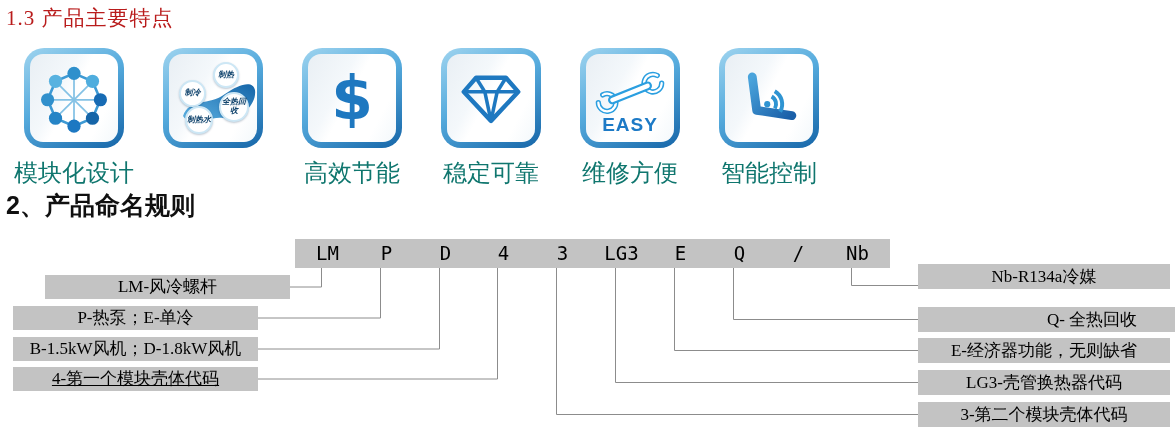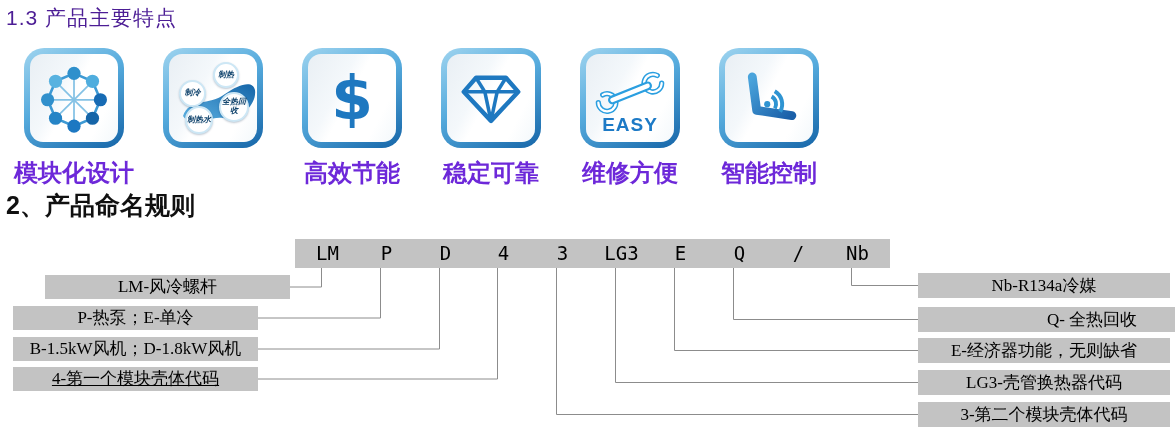--- a/index.html
+++ b/index.html
@@ -1,32 +1,32 @@
 <!DOCTYPE html>
 <html><head>
 <meta charset="utf-8">
 <style>
   html,body{margin:0;padding:0;background:#fff;}
   .page{position:relative;width:1175px;height:442px;background:#fff;overflow:hidden;
         font-family:"Liberation Sans",sans-serif;}
 
   
-  .h1{position:absolute;left:6px;top:4px;font-family:Liberation Sans, sans-serif;
-      font-size:21px;color:#4c1d95;letter-spacing:1px;}
+  .h1{position:absolute;left:6px;top:4px;font-family:Liberation Serif, serif;
+      font-size:21px;color:#b91c1c;letter-spacing:1px;}
   .h2{position:absolute;left:6px;top:189px;font-weight:bold;font-size:25px;color:#101010;}
 
   
   .features{position:absolute;left:24px;top:48px;display:flex;gap:39px;}
   .feature{width:100px;display:flex;flex-direction:column;align-items:center;}
   .card{width:100px;height:100px;border-radius:20px;box-sizing:border-box;padding:6px;
         background:linear-gradient(150deg,#9fd4ef 0%,#56abdd 45%,#1565a8 100%);}
   .card-inner{width:100%;height:100%;border-radius:13px;position:relative;overflow:hidden;
         background:linear-gradient(118deg,#e9eff4 0%,#f4f8fb 36%,#ffffff 48%,#ffffff 78%,#f3f8fb 100%);
         display:flex;align-items:center;justify-content:center;}
-  .flabel{margin-top:9px;font-weight:bold;font-size:24px;color:#6d28d9;white-space:nowrap;}
+  .flabel{margin-top:9px;font-weight:normal;font-size:24px;color:#0f766e;white-space:nowrap;}
   .dollar{font-family:"DejaVu Sans",sans-serif;font-weight:bold;font-size:60px;color:#1e78c0;line-height:1;}
   .easy{position:absolute;left:0;right:0;bottom:6px;text-align:center;font-weight:bold;
         font-size:19px;color:#1d7ac6;letter-spacing:1px;}
   .bubble{position:absolute;border-radius:50%;background:#fff;border:2px solid #cde7f5;
         box-shadow:0 1px 2px rgba(0,40,80,.25);color:#12456e;font-weight:bold;font-size:8px;
         line-height:1.1;display:flex;align-items:center;justify-content:center;text-align:center;
         box-sizing:border-box;font-style:italic;}
 
   
   .code{position:absolute;top:239px;width:65px;height:29px;background:#c3c3c3;color:#000;
@@ -189,19 +189,19 @@
   <div class="code" style="left:648px;">E</div>
   <div class="code" style="left:707px;">Q</div>
   <div class="code" style="left:766px;">/</div>
   <div class="code" style="left:825px;">Nb</div>
 
   <div class="nlabel left" style="top:275px;margin-left:32px;">LM-风冷螺杆</div>
   <div class="nlabel left" style="top:306px;">P-热泵；E-单冷</div>
   <div class="nlabel left" style="top:337px;">B-1.5kW风机；D-1.8kW风机</div>
   <div class="nlabel left" style="top:367px;text-decoration:underline;">4-第一个模块壳体代码</div>
 
-  <div class="nlabel right" style="top:273px;">Nb-R134a冷媒</div>
+  <div class="nlabel right" style="top:264px;">Nb-R134a冷媒</div>
   <div class="nlabel right" style="top:307px;padding-left:48px;">Q- 全热回收</div>
   <div class="nlabel right" style="top:338px;">E-经济器功能，无则缺省</div>
   <div class="nlabel right" style="top:370px;">LG3-壳管换热器代码</div>
   <div class="nlabel right" style="top:402px;">3-第二个模块壳体代码</div>
 
 </div>
 
 </body></html>

